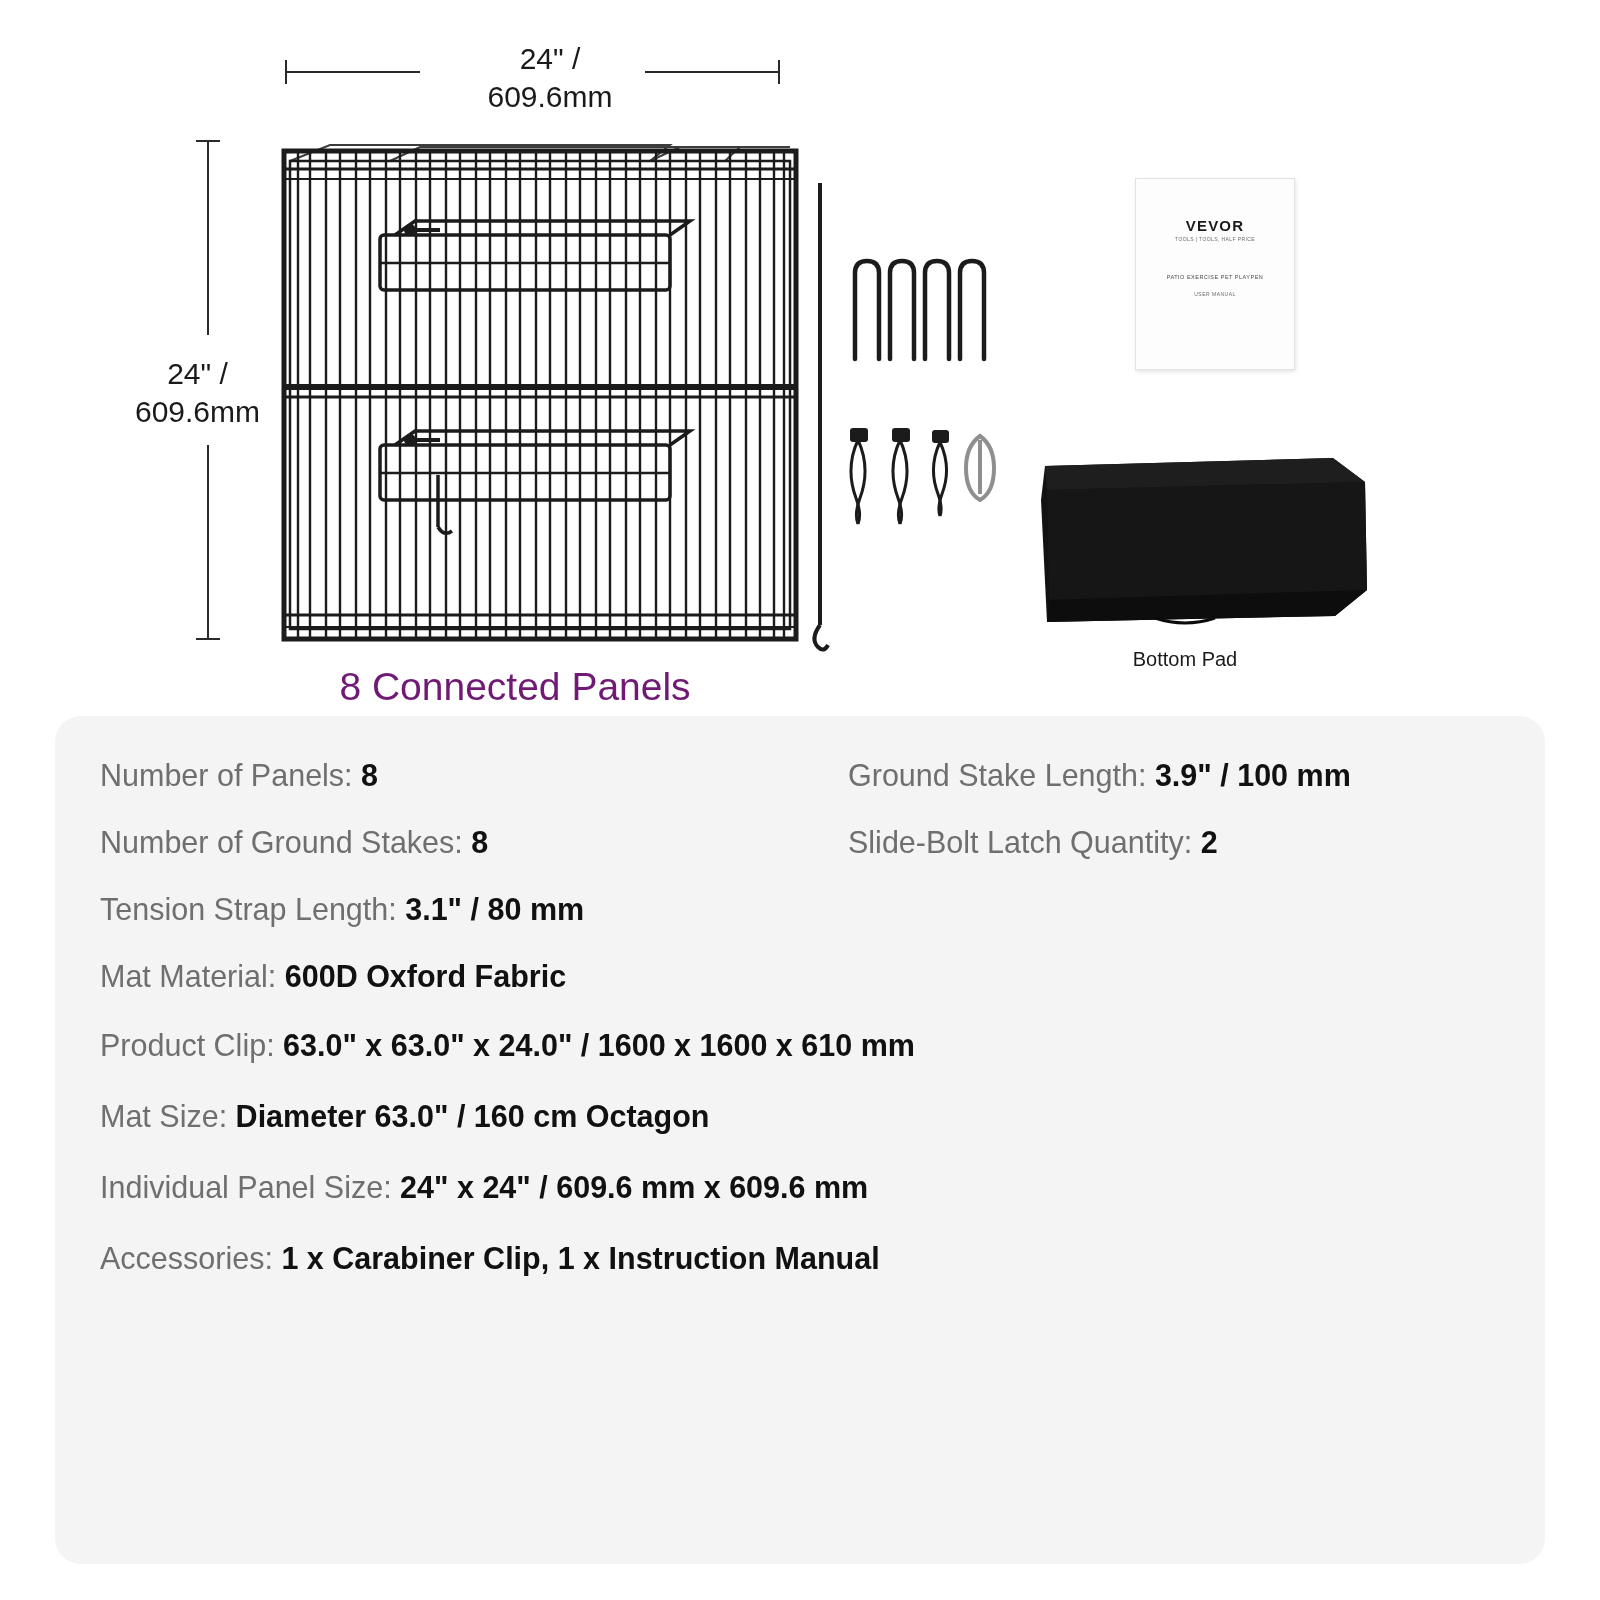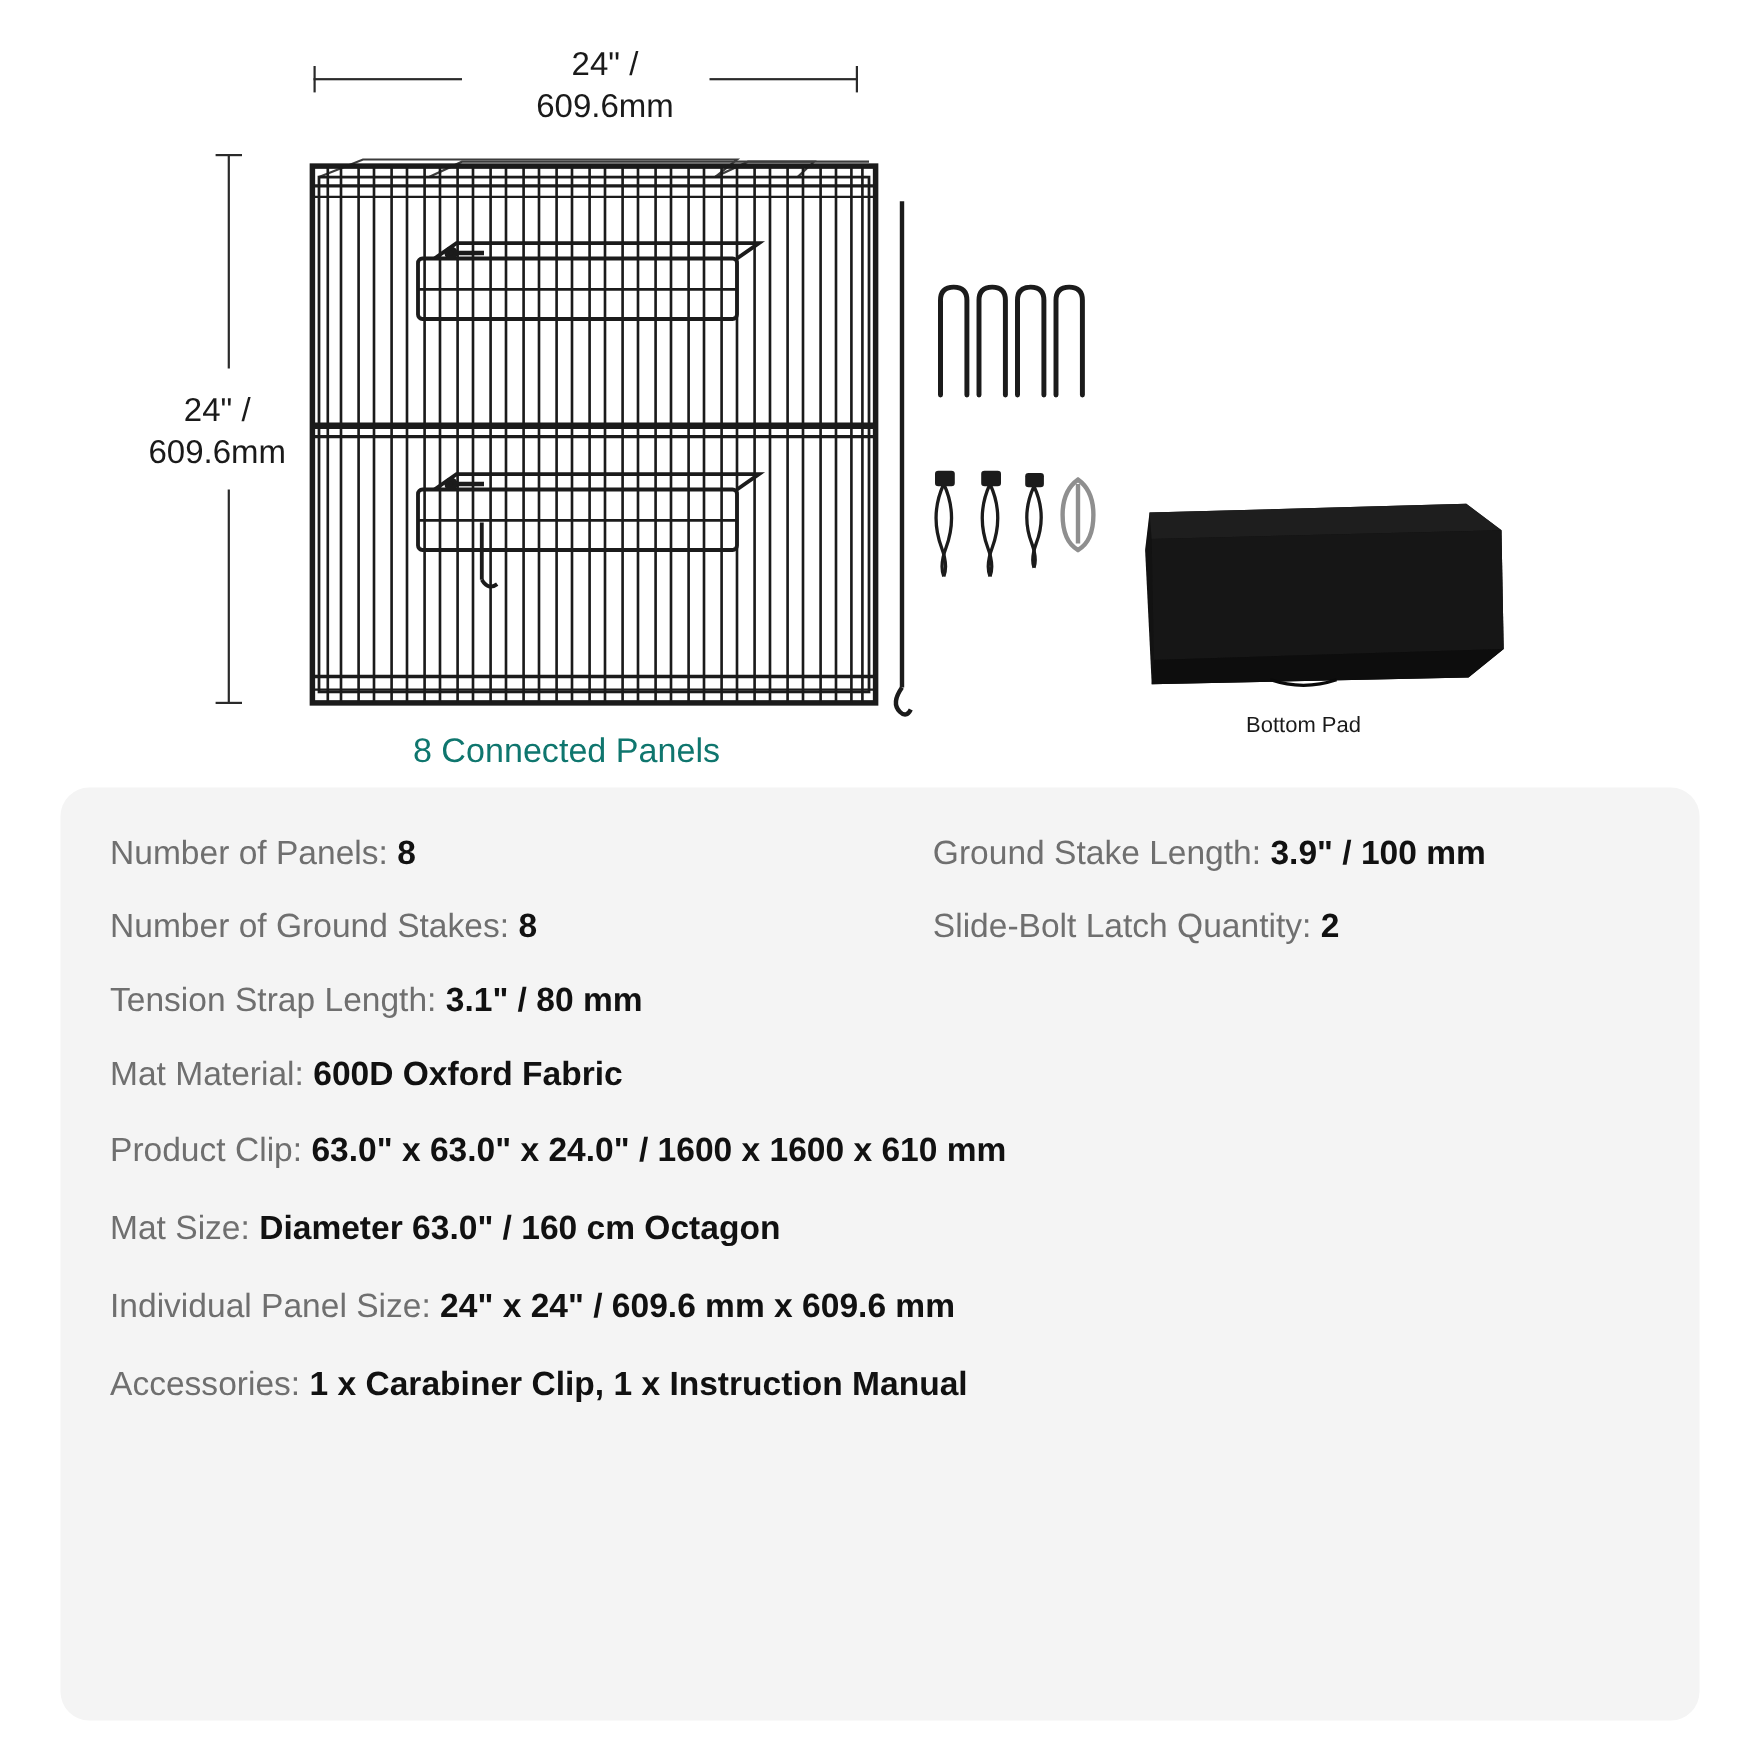--- a/index.html
+++ b/index.html
@@ -157,22 +157,22 @@
     color: #6a6a6a;
   }
   .pad-svg { position: absolute; left: 1035px; top: 440px; }
 
   .cap-panels {
     position: absolute;
     left: 230px;
     top: 665px;
     width: 570px;
     text-align: center;
-    font-size: 31px;
-    color: #0f766e;
+    font-size: 39px;
+    color: #701a75;
   }
   .cap-pad {
     position: absolute;
     left: 1000px;
     top: 648px;
     width: 370px;
     text-align: center;
     font-size: 20px;
     color: #1a1a1a;
   }
@@ -346,20 +346,26 @@
         <path d="M100 22 q12 26 2 52 q-5 14 -2 22"></path>
         <rect x="92" y="10" width="17" height="13" rx="3" fill="#1b1b1b" stroke="none"></rect>
 
         <g stroke="#8f8f8f" stroke-width="4">
           <path d="M140 16 q-14 10 -14 32 q0 24 14 32 q14 -8 14 -32 q0 -22 -14 -32 Z"></path>
           <line x1="140" y1="20" x2="140" y2="74"></line>
         </g>
       </g>
     </svg>
 
+    <div class="manual-box">
+      <div class="manual-brand">VEVOR</div>
+      <div class="manual-sub">TOOLS | TOOLS, HALF PRICE</div>
+      <div class="manual-title">PATIO EXERCISE PET PLAYPEN</div>
+      <div class="manual-title2">USER MANUAL</div>
+    </div>
 
     <svg class="pad-svg" width="340" height="195" viewBox="0 0 340 195">
       <path d="M10 26 L298 18 L330 42 L332 150 L300 176 L12 182 L6 60 Z" fill="#121212"></path>
       <path d="M10 26 L298 18 L330 42 L12 50 Z" fill="#1e1e1e"></path>
       <path d="M12 50 L330 42 L332 150 L14 160 Z" fill="#161616"></path>
       <path d="M14 160 L332 150 L300 176 L12 182 Z" fill="#0d0d0d"></path>
       <path d="M120 178 q30 10 60 0" stroke="#0a0a0a" stroke-width="3" fill="none"></path>
     </svg>
 
     <div class="cap-panels">8 Connected Panels</div>

